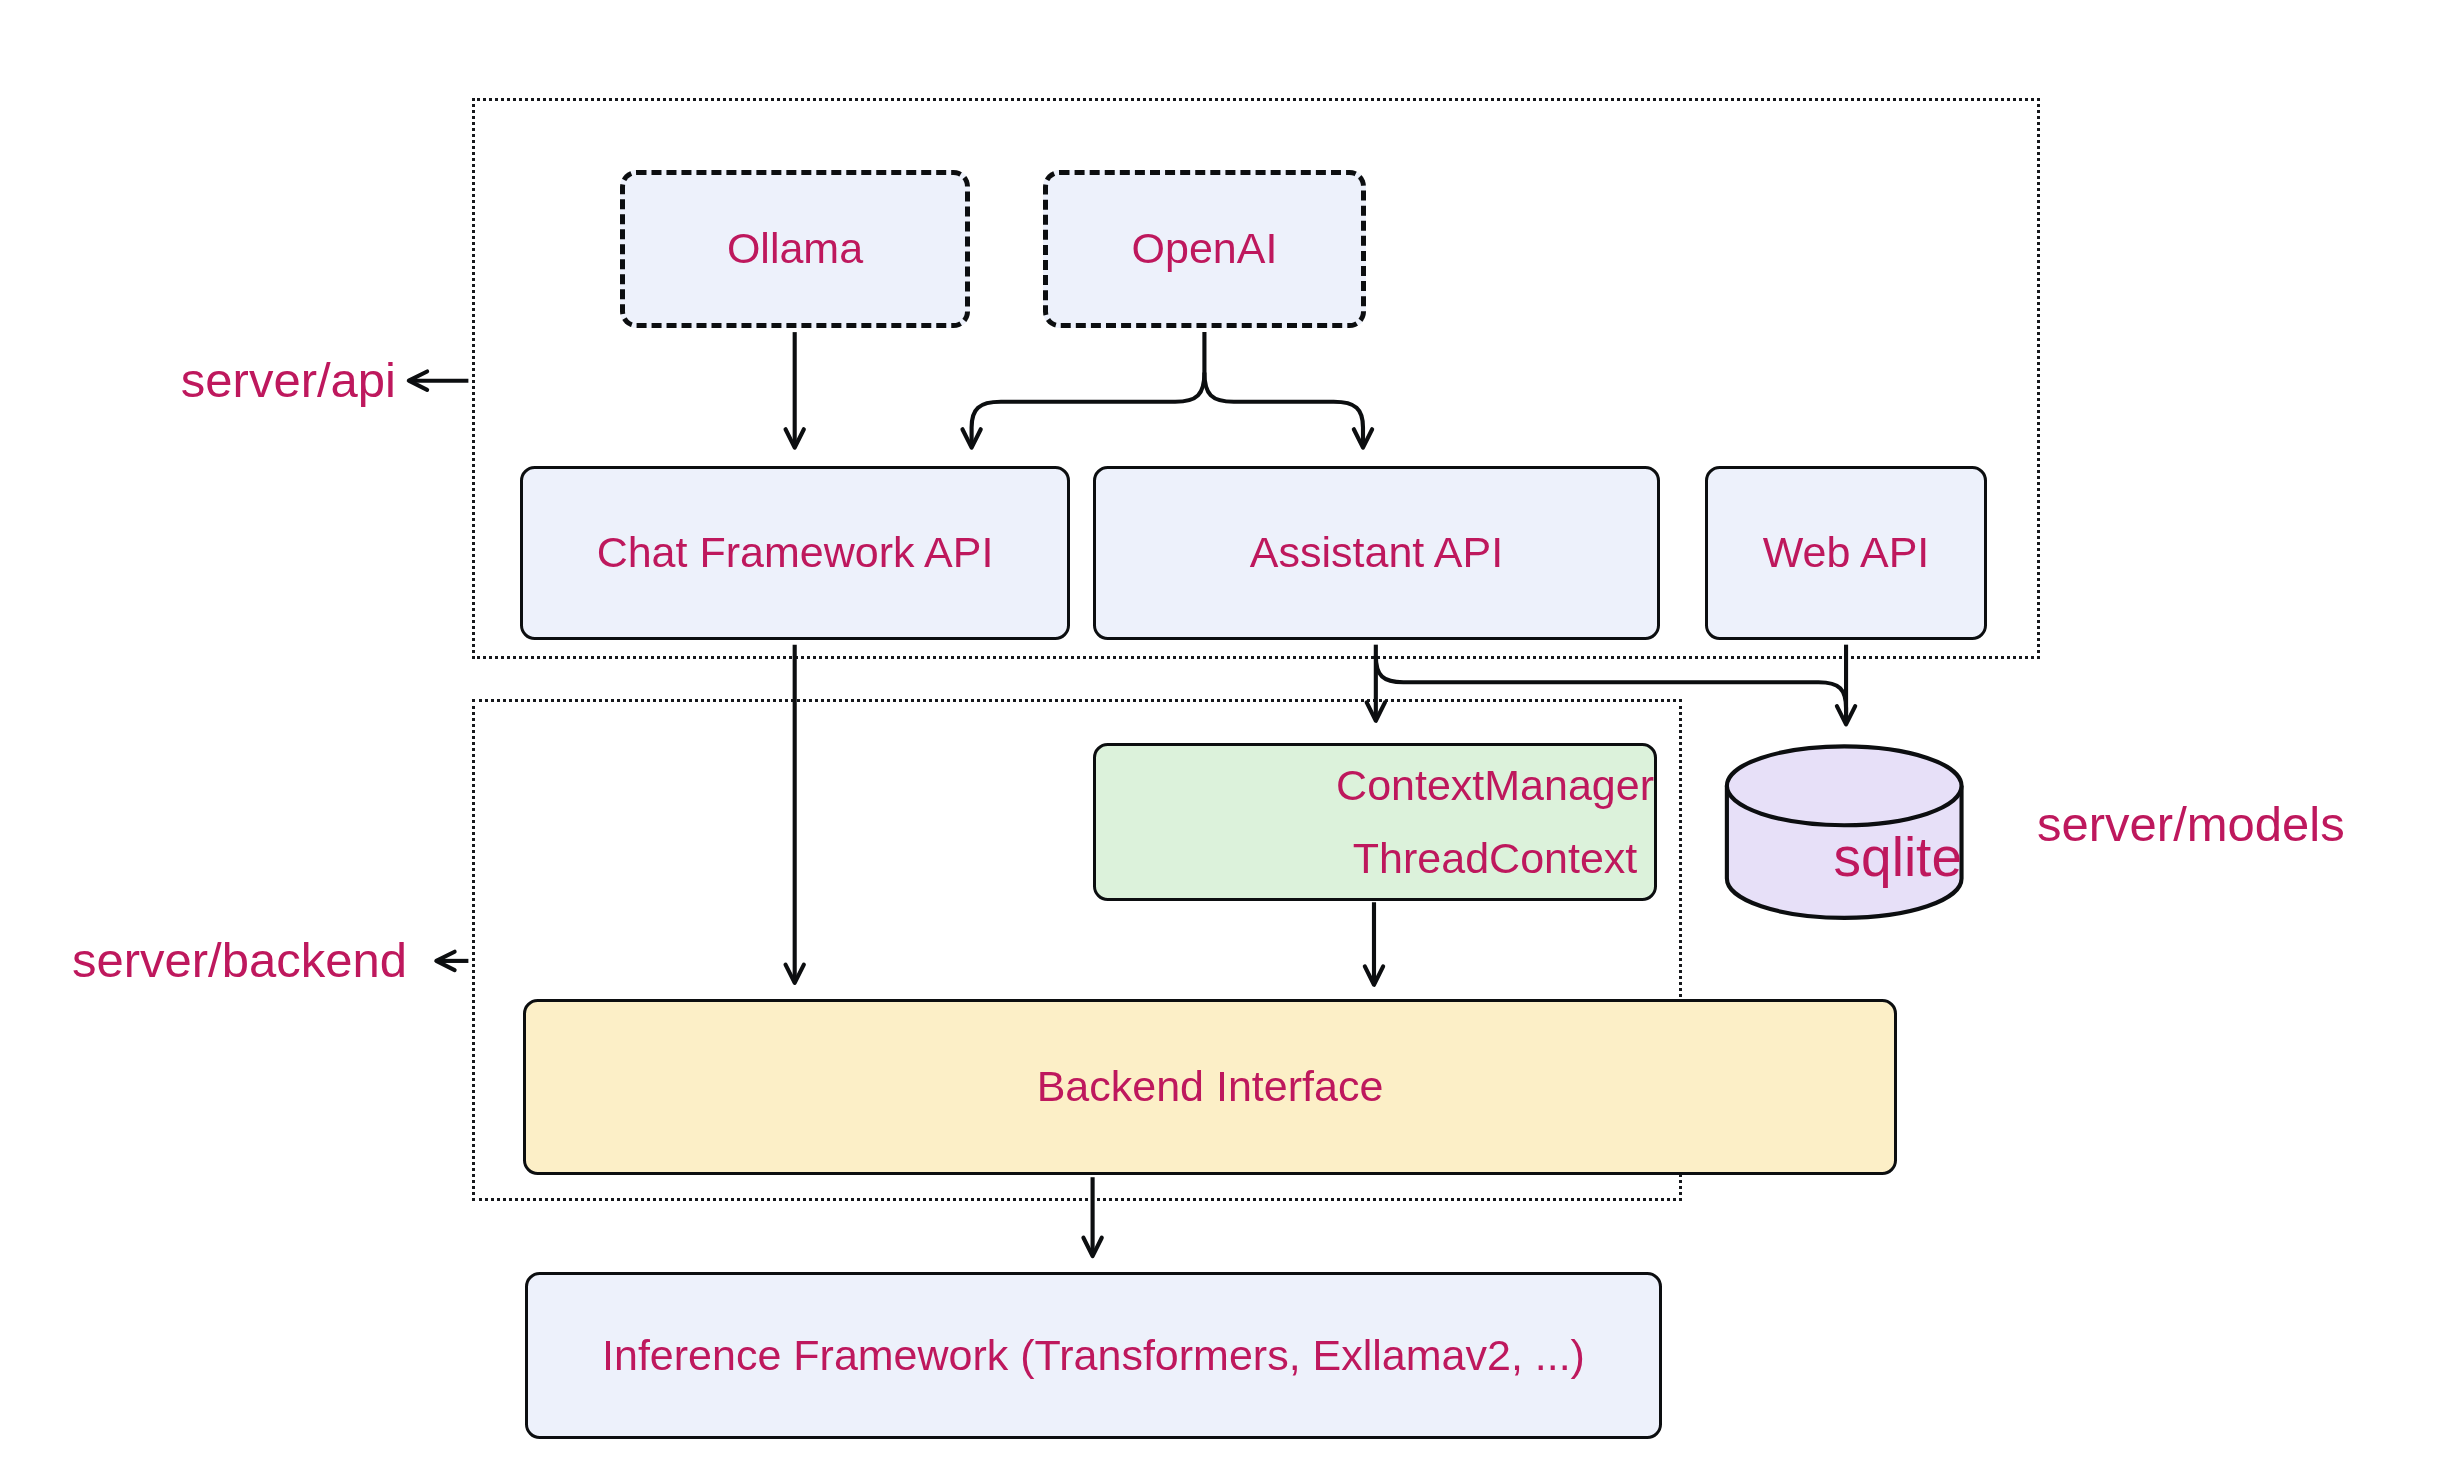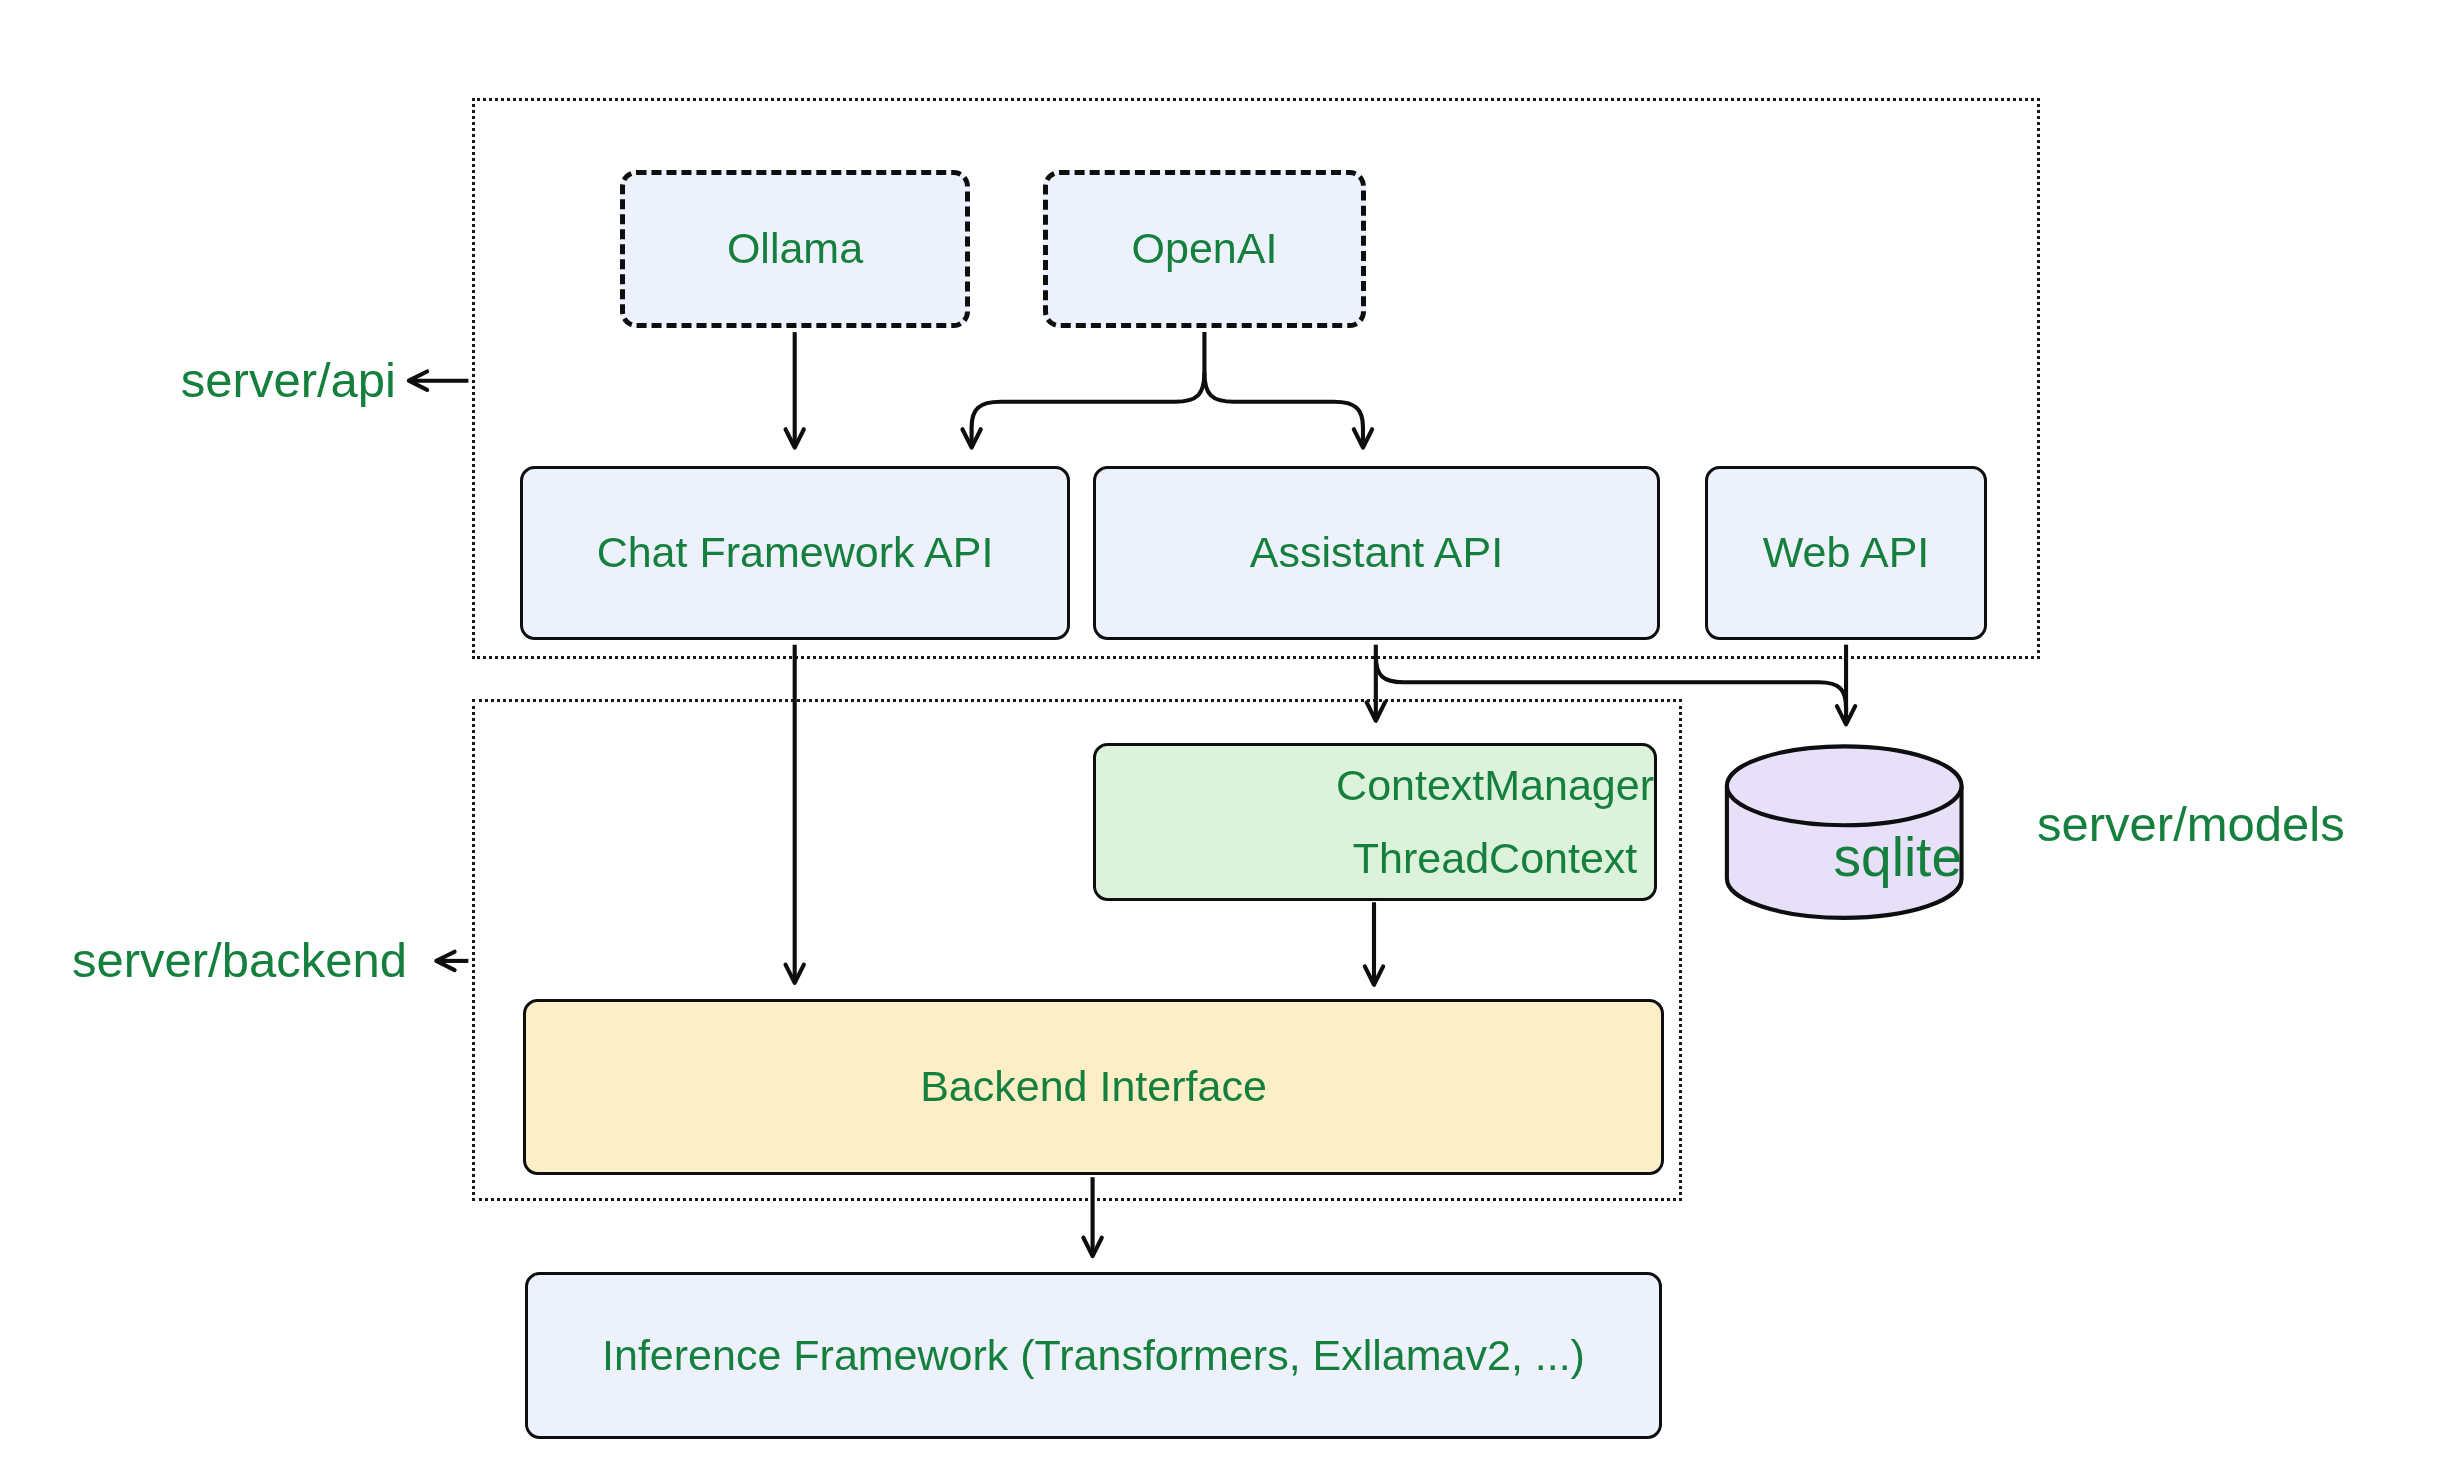--- a/index.html
+++ b/index.html
@@ -6,21 +6,21 @@
     margin: 0;
     padding: 0;
     background: #ffffff;
   }
   #canvas {
     position: relative;
     width: 2462px;
     height: 1480px;
     background: #ffffff;
     font-family: "Liberation Sans", "DejaVu Sans", sans-serif;
-    color: #15803d;
+    color: #be185d;
     overflow: hidden;
     text-decoration: underline;
   }
   .layer {
     position: absolute;
     left: 0; top: 0;
     width: 2462px; height: 1480px;
   }
   .group-box {
     position: absolute;
@@ -129,21 +129,21 @@
     <span>Web API</span>
   </div>
 
   <div class="node green" style="left:1093px; top:743px; width:564px; height:158px; line-height:1.7;">
     <span class="two-line">
       <span style="display:block">ContextManager</span>
       <span style="display:block">ThreadContext</span>
     </span>
   </div>
 
-  <div class="node yellow" style="left:523px; top:999px; width:1141px; height:176px;">
+  <div class="node yellow" style="left:523px; top:999px; width:1374px; height:176px;">
     <span>Backend Interface</span>
   </div>
 
   <div class="node blue" style="left:525px; top:1272px; width:1137px; height:167px;">
     <span>Inference Framework (Transformers, Exllamav2, ...)</span>
   </div>
 
   <div class="cyl-label" style="left:1727px; top:825px; width:235px;">sqlite</div>
 
   <div class="side-label right-align" style="left:119px; top:355px; width:277px;">server/api</div>

